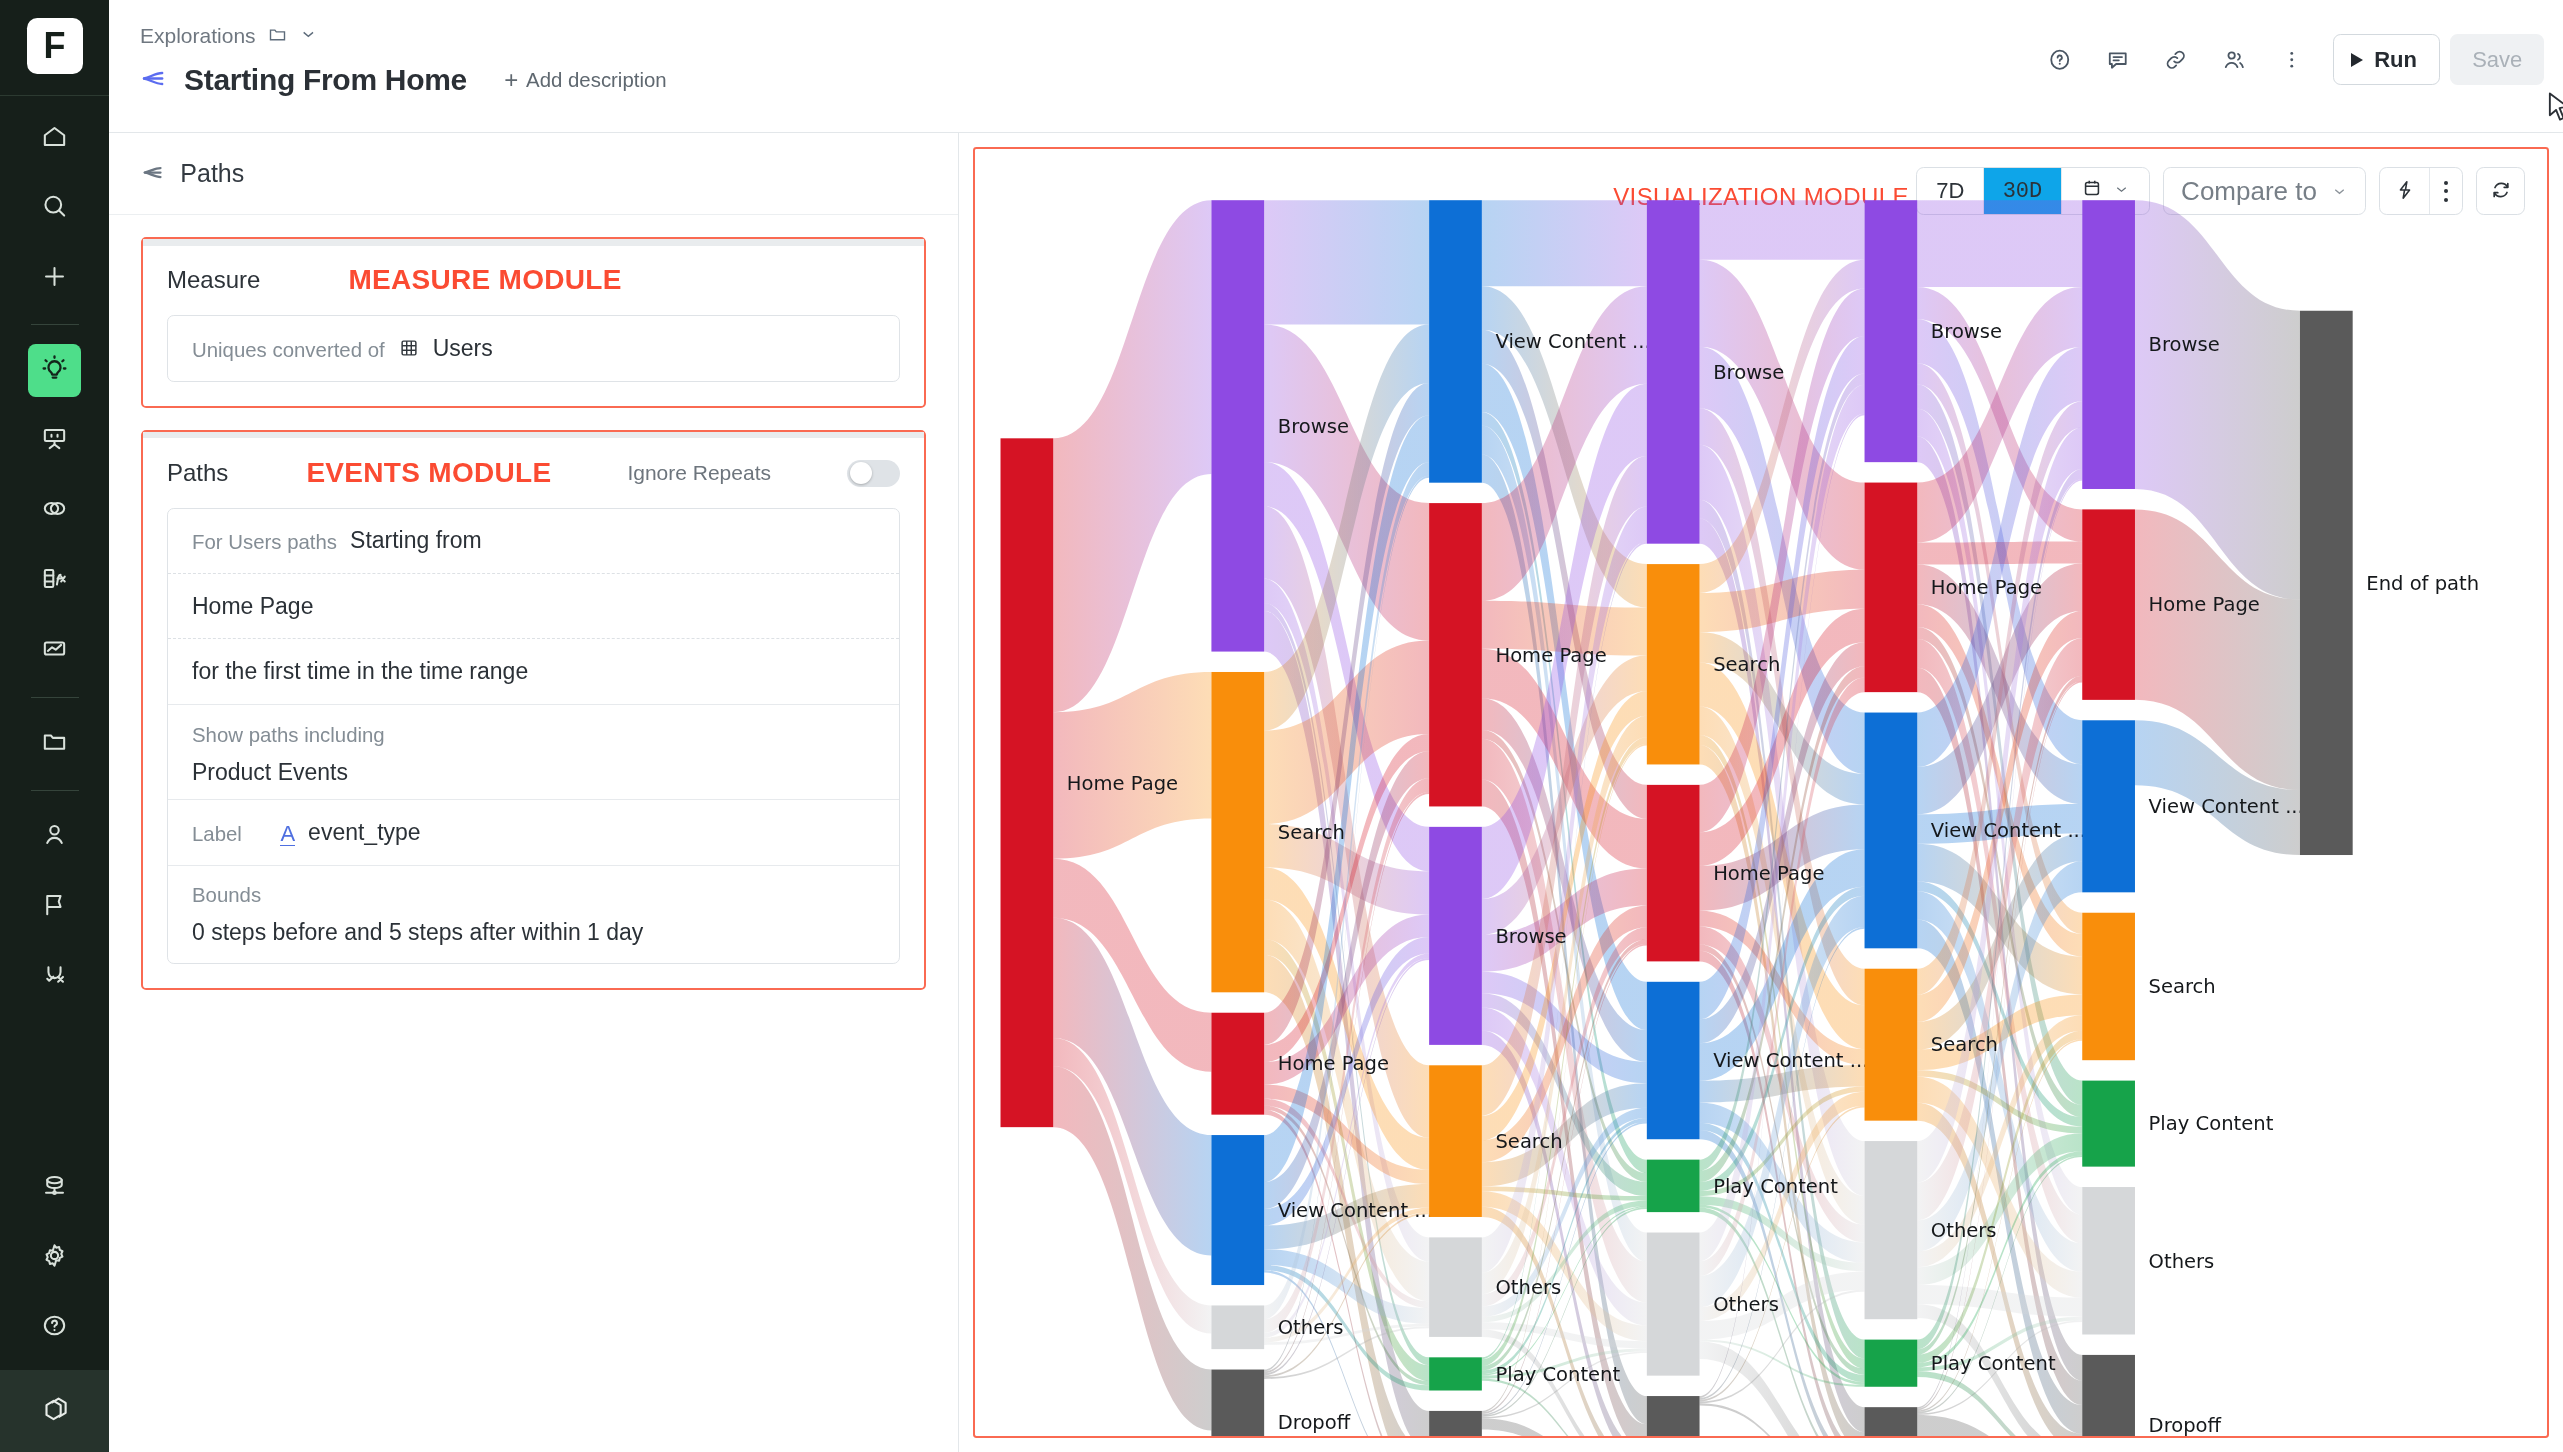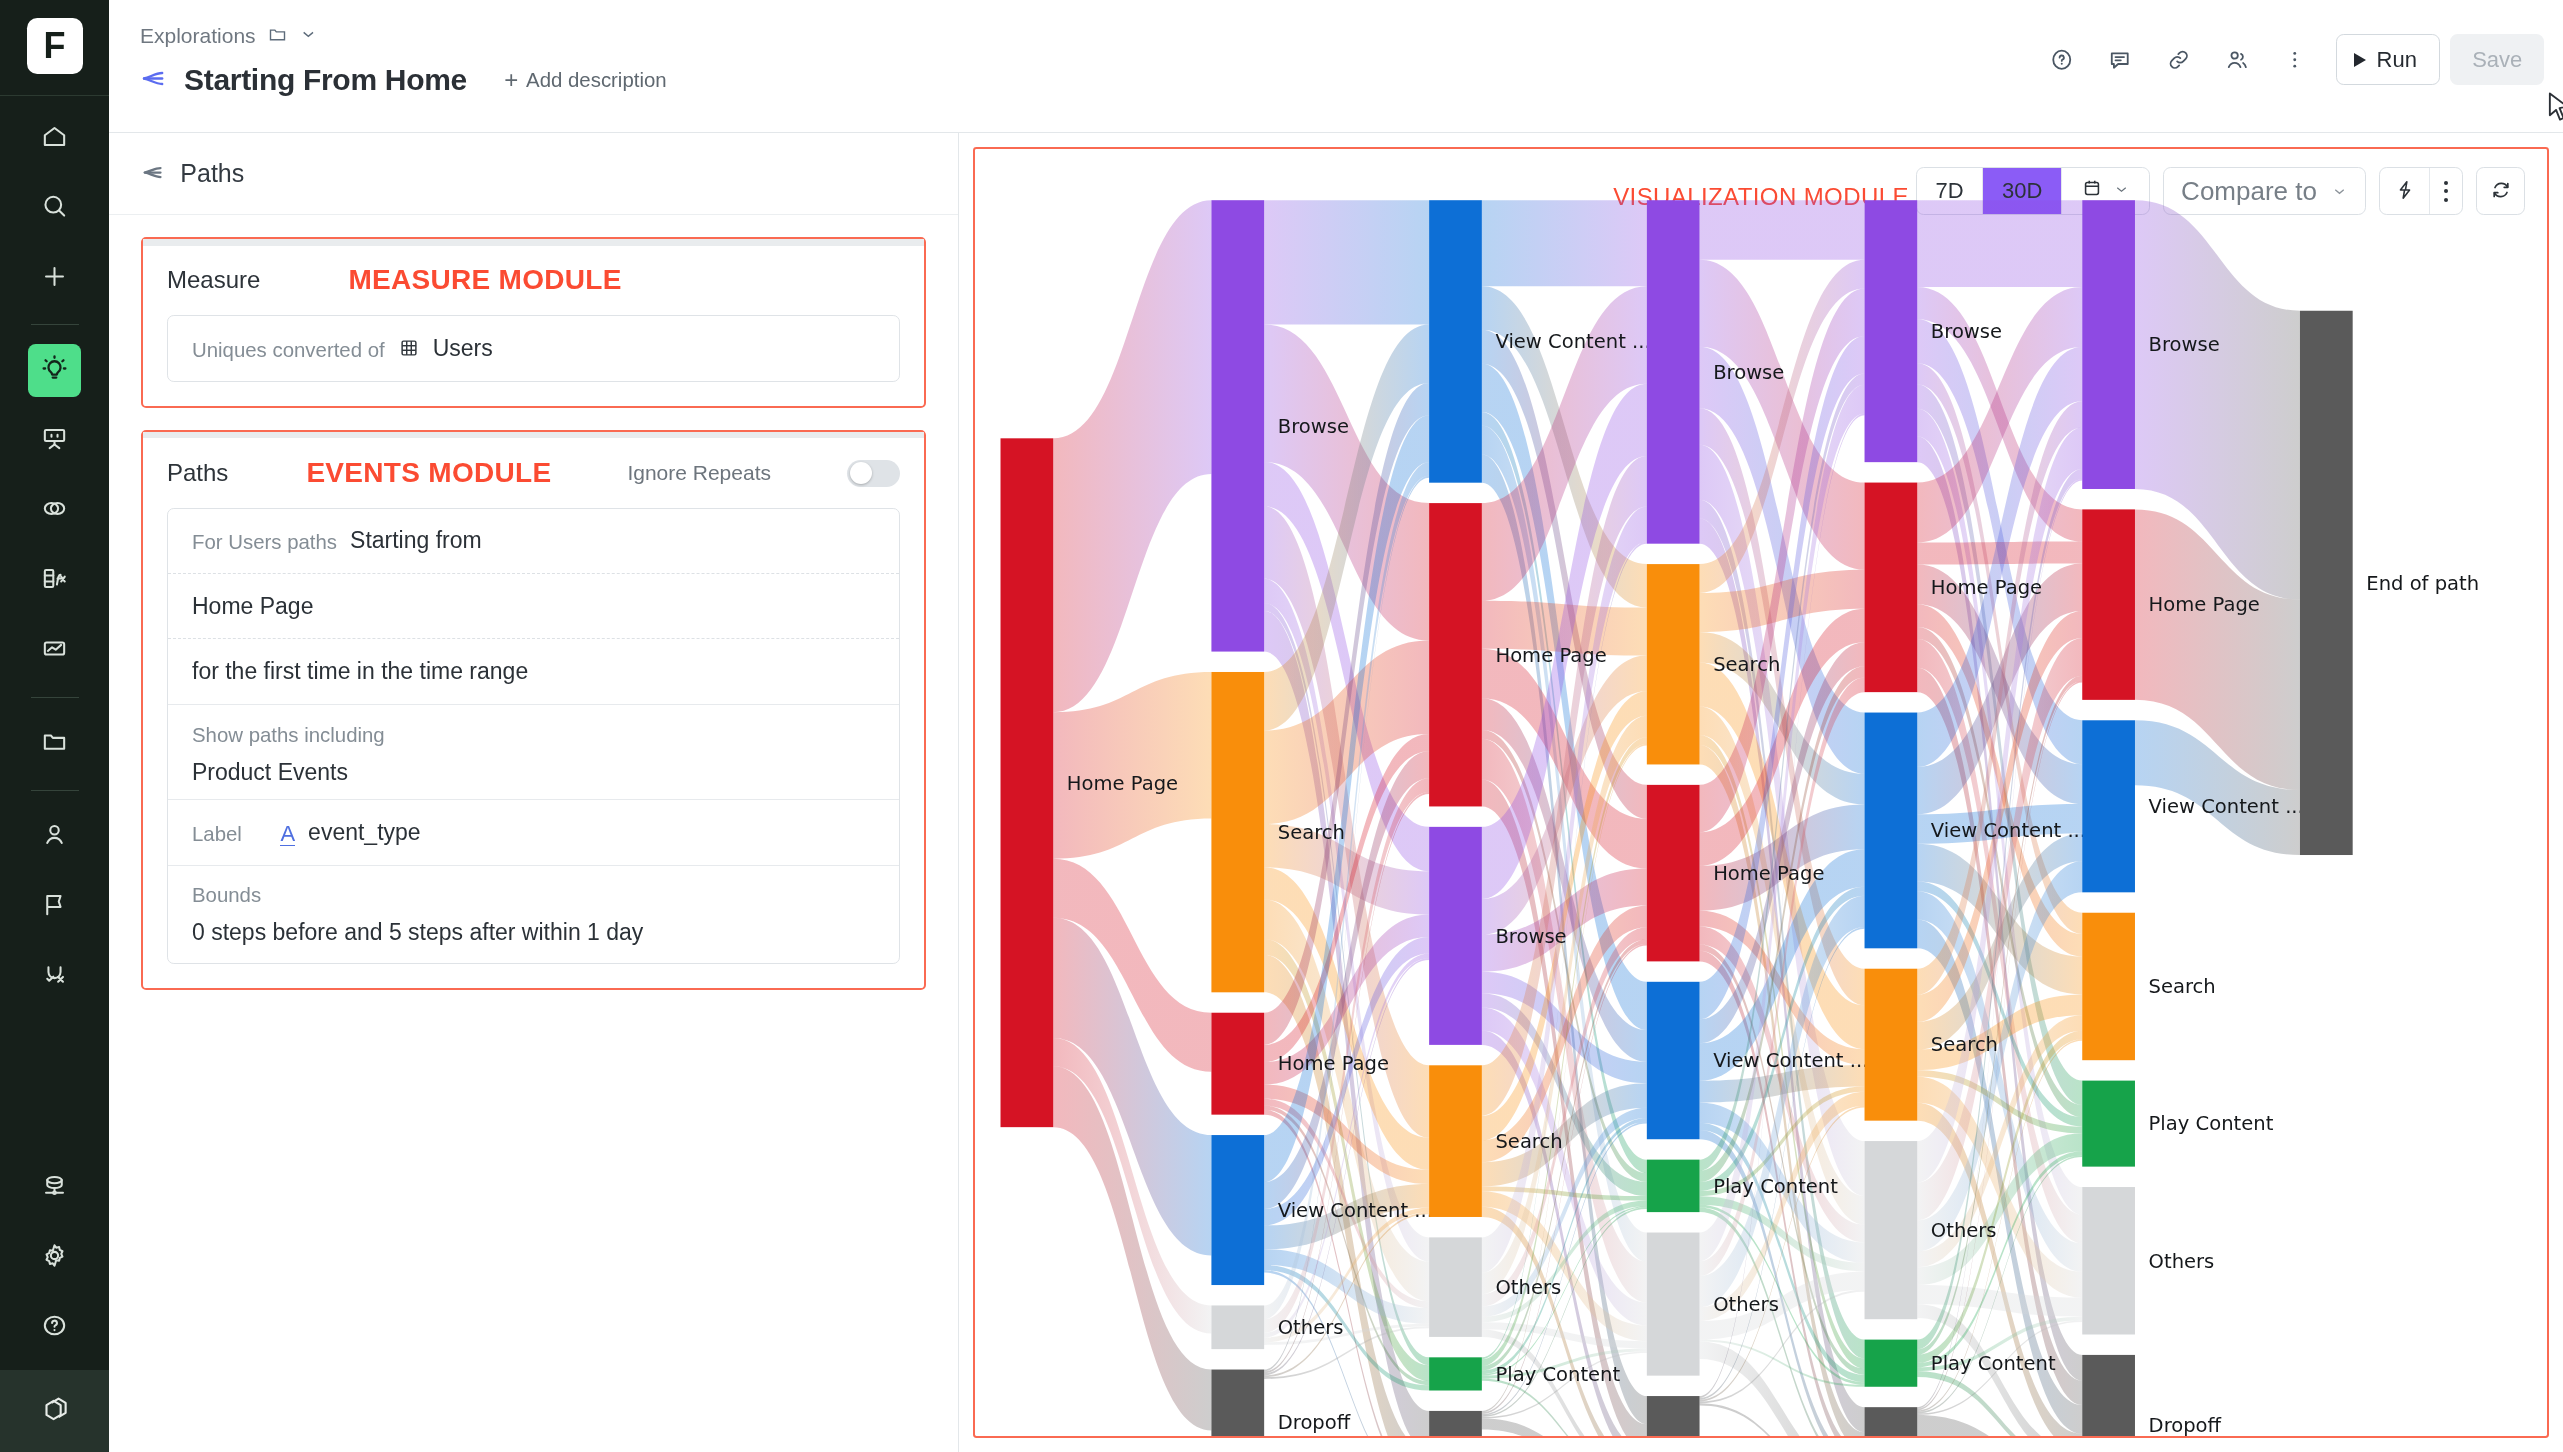--- a/index.html
+++ b/index.html
@@ -39,21 +39,21 @@
   .chev svg { width:18.7px; height:18.7px; stroke:#5d6b7a; stroke-width:1.8; fill:none; }
   .titlerow { position:absolute; left:29px; top:63px; display:flex; align-items:center; gap:17px; }
   .backico svg { width:29px; height:29px; stroke:#5b6cf0; stroke-width:2; fill:none; stroke-linecap:round; stroke-linejoin:round; }
   .pgtitle { font-size:30px; font-weight:bold; color:#2b3036; letter-spacing:-0.3px; }
   .adddesc { display:flex; align-items:center; gap:7.7px; margin-left:20.4px; color:#5f6870; font-size:20.4px; }
   .adddesc .plus { font-size:24px; line-height:1; }
   .hdr-actions { position:absolute; right:18.7px; top:34px; display:flex; align-items:center; gap:0; }
   .ico-btn { width:48px; height:48px; display:flex; align-items:center; justify-content:center; margin-right:10.2px; }
   .ico-btn svg { width:25.5px; height:25.5px; stroke:#4a5663; stroke-width:1.7; fill:none; stroke-linecap:round; stroke-linejoin:round; }
   .run-btn { height:51px; padding:0 22px 0 17px; border:0.9px solid #d3d9de; border-radius:7.7px;
-      display:flex; align-items:center; gap:11px; font-size:22px; color:#262b31; background:#fff; margin-left:6.8px;}
+      display:flex; align-items:center; gap:11px; font-size:22px; color:#262b31; background:#fff; margin-left:6.8px;font-weight:bold;}
   .run-btn .tri { width:0;height:0;border-left:12.8px solid #23282e;border-top:7.7px solid transparent;border-bottom:7.7px solid transparent;}
   .save-btn { height:51px; padding:0 22px; border-radius:7.7px; background:#eff1f3; color:#aab1b8;
       display:flex;align-items:center; font-size:22px; margin-left:10.2px; }
   .cursor { position:absolute; right:15.3px; top:92px; width:0;height:0; }
   .cursor svg { width:24px;height:29px; }
 
   
   .body { position:absolute; top:133px; left:0; right:0; bottom:0; display:flex; }
   .left-pane { width:850px; flex:0 0 850px; border-right:0.9px solid #e3e7ea; position:relative; }
   .pathhdr { height:82px; display:flex; align-items:center; gap:15.3px; padding-left:29px; border-bottom:0.9px solid #eceff1;}
@@ -83,21 +83,21 @@
   
   .right-pane { flex:1; position:relative; padding:13.6px 10.2px 10.2px 13.6px; }
   .viz { position:absolute; left:13.6px; top:13.6px; right:13.6px; bottom:13.6px;
      border:2.6px solid #fa6a52; border-radius:3.4px; background:#fff; overflow:hidden; }
   .viz-tag { position:absolute; top:34px; left:0; right:0; text-align:center; color:#fb4b32;
      font-weight:normal; font-size:24px; letter-spacing:0.4px; pointer-events:none; }
   .viz-toolbar { position:absolute; top:18.7px; right:22px; display:flex; align-items:flex-start; gap:13.6px; }
   .seg { display:flex; border:0.9px solid #dbe0e5; border-radius:7.7px; overflow:hidden; height:48px; background:#fff; }
   .seg > div { display:flex; align-items:center; justify-content:center; padding:0 18.7px; font-size:22px; color:#2c3238; border-right:0.9px solid #e4e8ec;}
   .seg > div:last-child { border-right:none; }
-  .seg .on { background:#8b5cf6; }
+  .seg .on { background:#0ea5e9;font-family:Liberation Mono, monospace; }
   .seg .cal { gap:10.2px; }
   .seg .cal svg { width:22px;height:22px;stroke:#2c3238;stroke-width:1.7;fill:none;}
   .seg .cal .cv svg { width:17px;height:17px;stroke:#6a737c;}
   .cmp { height:48px; border:0.9px solid #dbe0e5; border-radius:7.7px; display:flex; align-items:center; gap:13.6px;
      padding:0 17px; font-size:26px; color:#777f87; }
   .cmp svg { width:17px;height:17px;stroke:#8d949b;stroke-width:1.9;fill:none;}
   .ibox { height:48px; border:0.9px solid #dbe0e5; border-radius:7.7px; display:flex; align-items:center; }
   .ibox > div { padding:0 13.6px; display:flex; align-items:center; justify-content:center; border-right:0.9px solid #e4e8ec; height:100%; }
   .ibox > div:last-child { border-right:none; }
   .ibox svg { width:22px;height:22px; stroke:#2c3238;stroke-width:1.7;fill:none;stroke-linecap:round;stroke-linejoin:round;}

